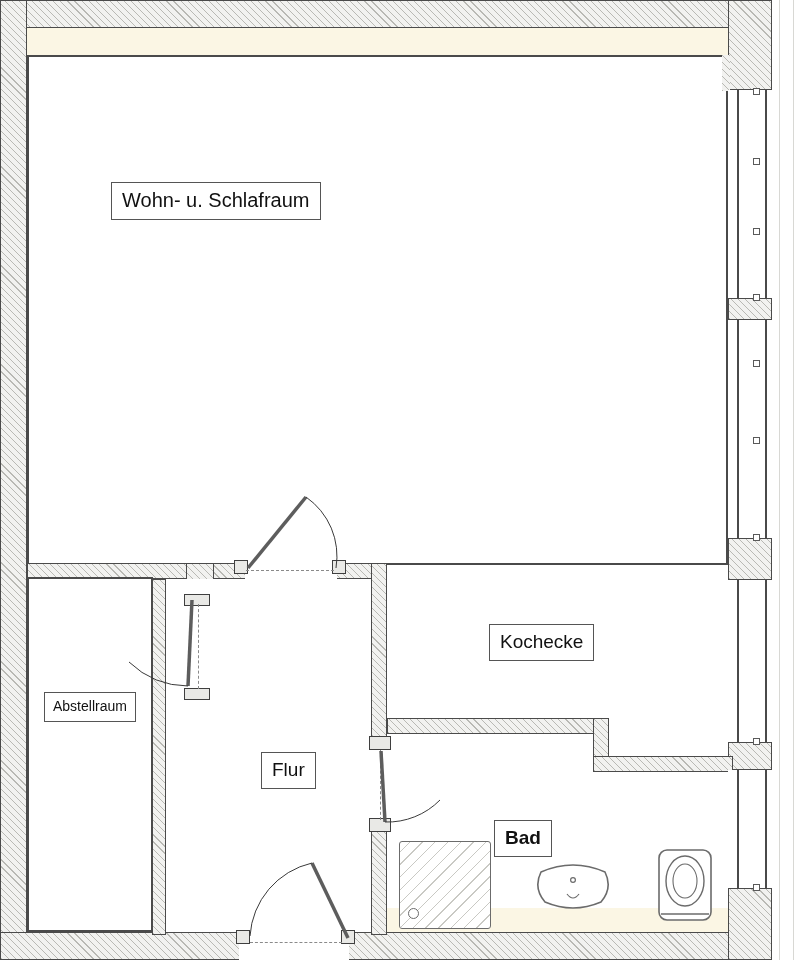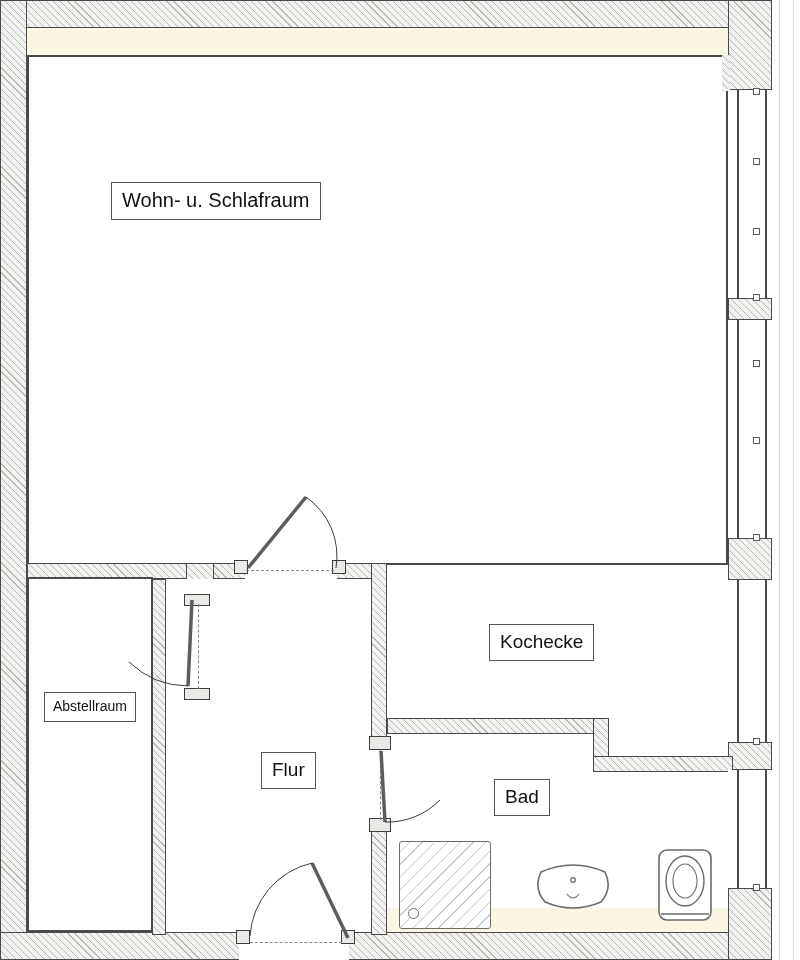--- a/index.html
+++ b/index.html
@@ -281,15 +281,15 @@
   </svg>
 
   <div class="label label-lg" style="left:111px; top:182px;">Wohn- u. Schlafraum</div>
 
   <div class="label label-md" style="left:489px; top:624px;">Kochecke</div>
 
   <div class="label label-sm" style="left:44px; top:692px;">Abstellraum</div>
 
   <div class="label label-md" style="left:261px; top:752px;">Flur</div>
 
-  <div class="label label-md" style="left:494px; top:779px;">Bad</div>
+  <div class="label label-md" style="left:494px; top:820px;font-weight:bold;">Bad</div>
 
 </div>
 
 </body></html>

